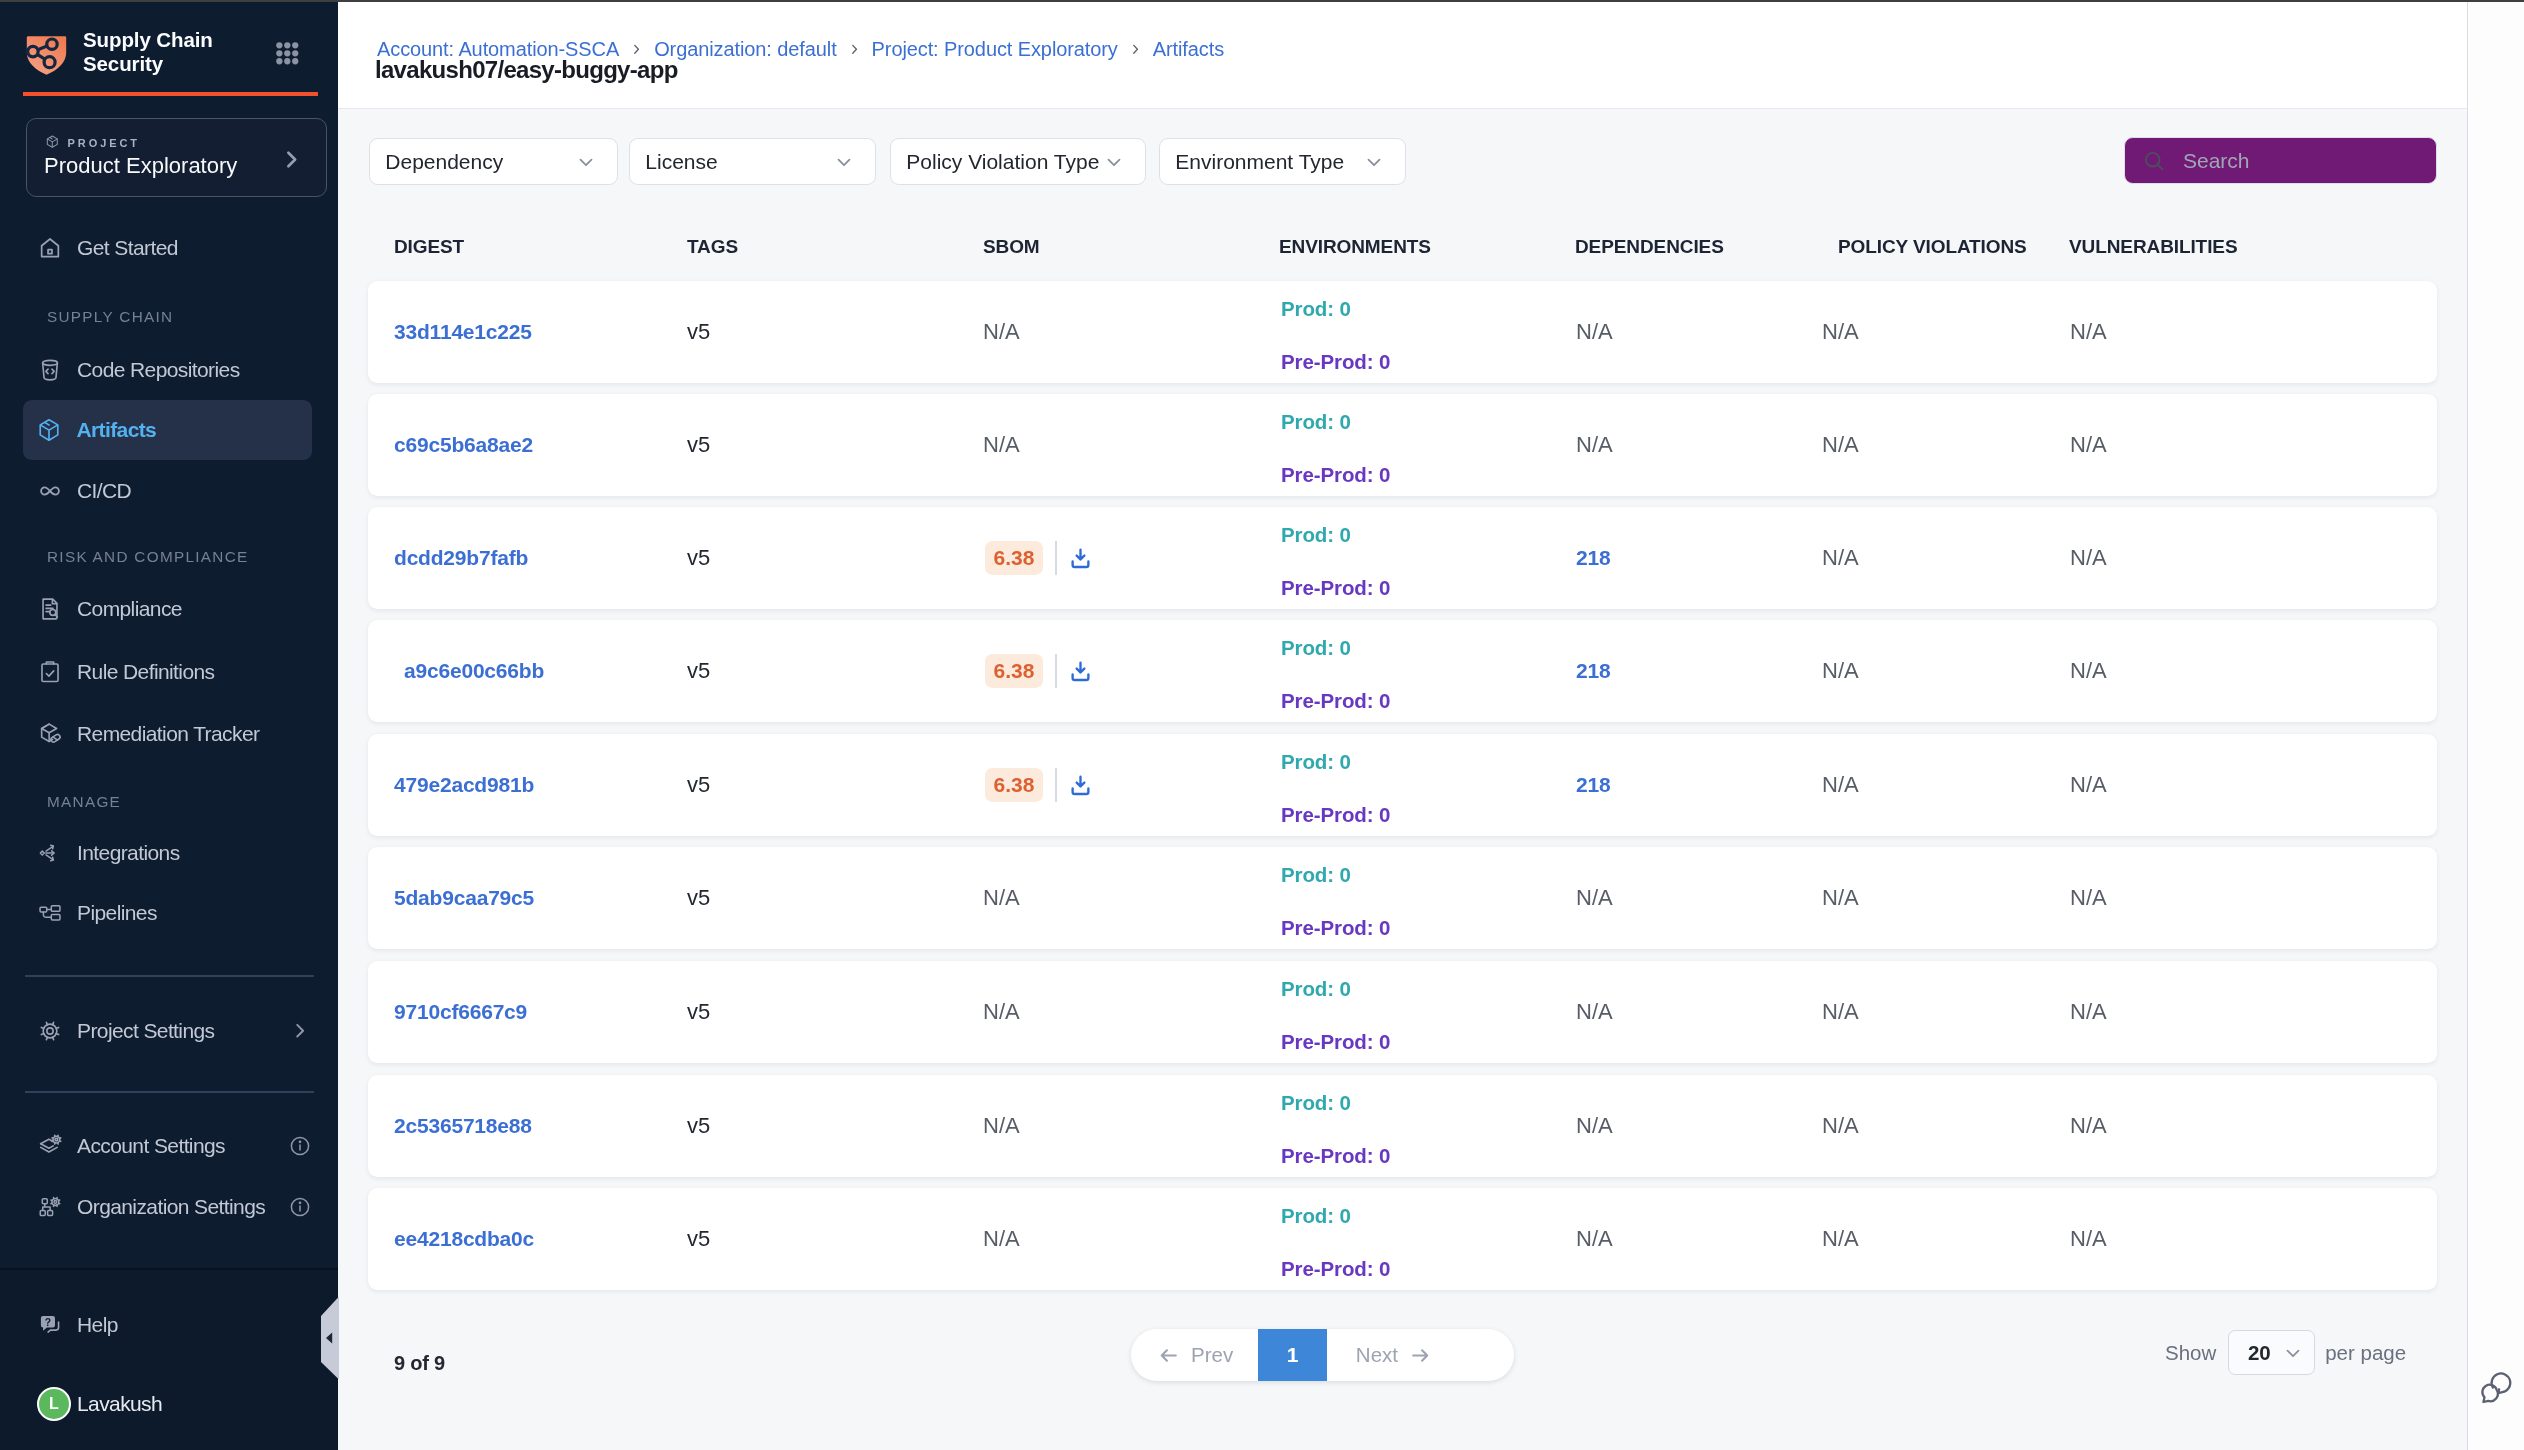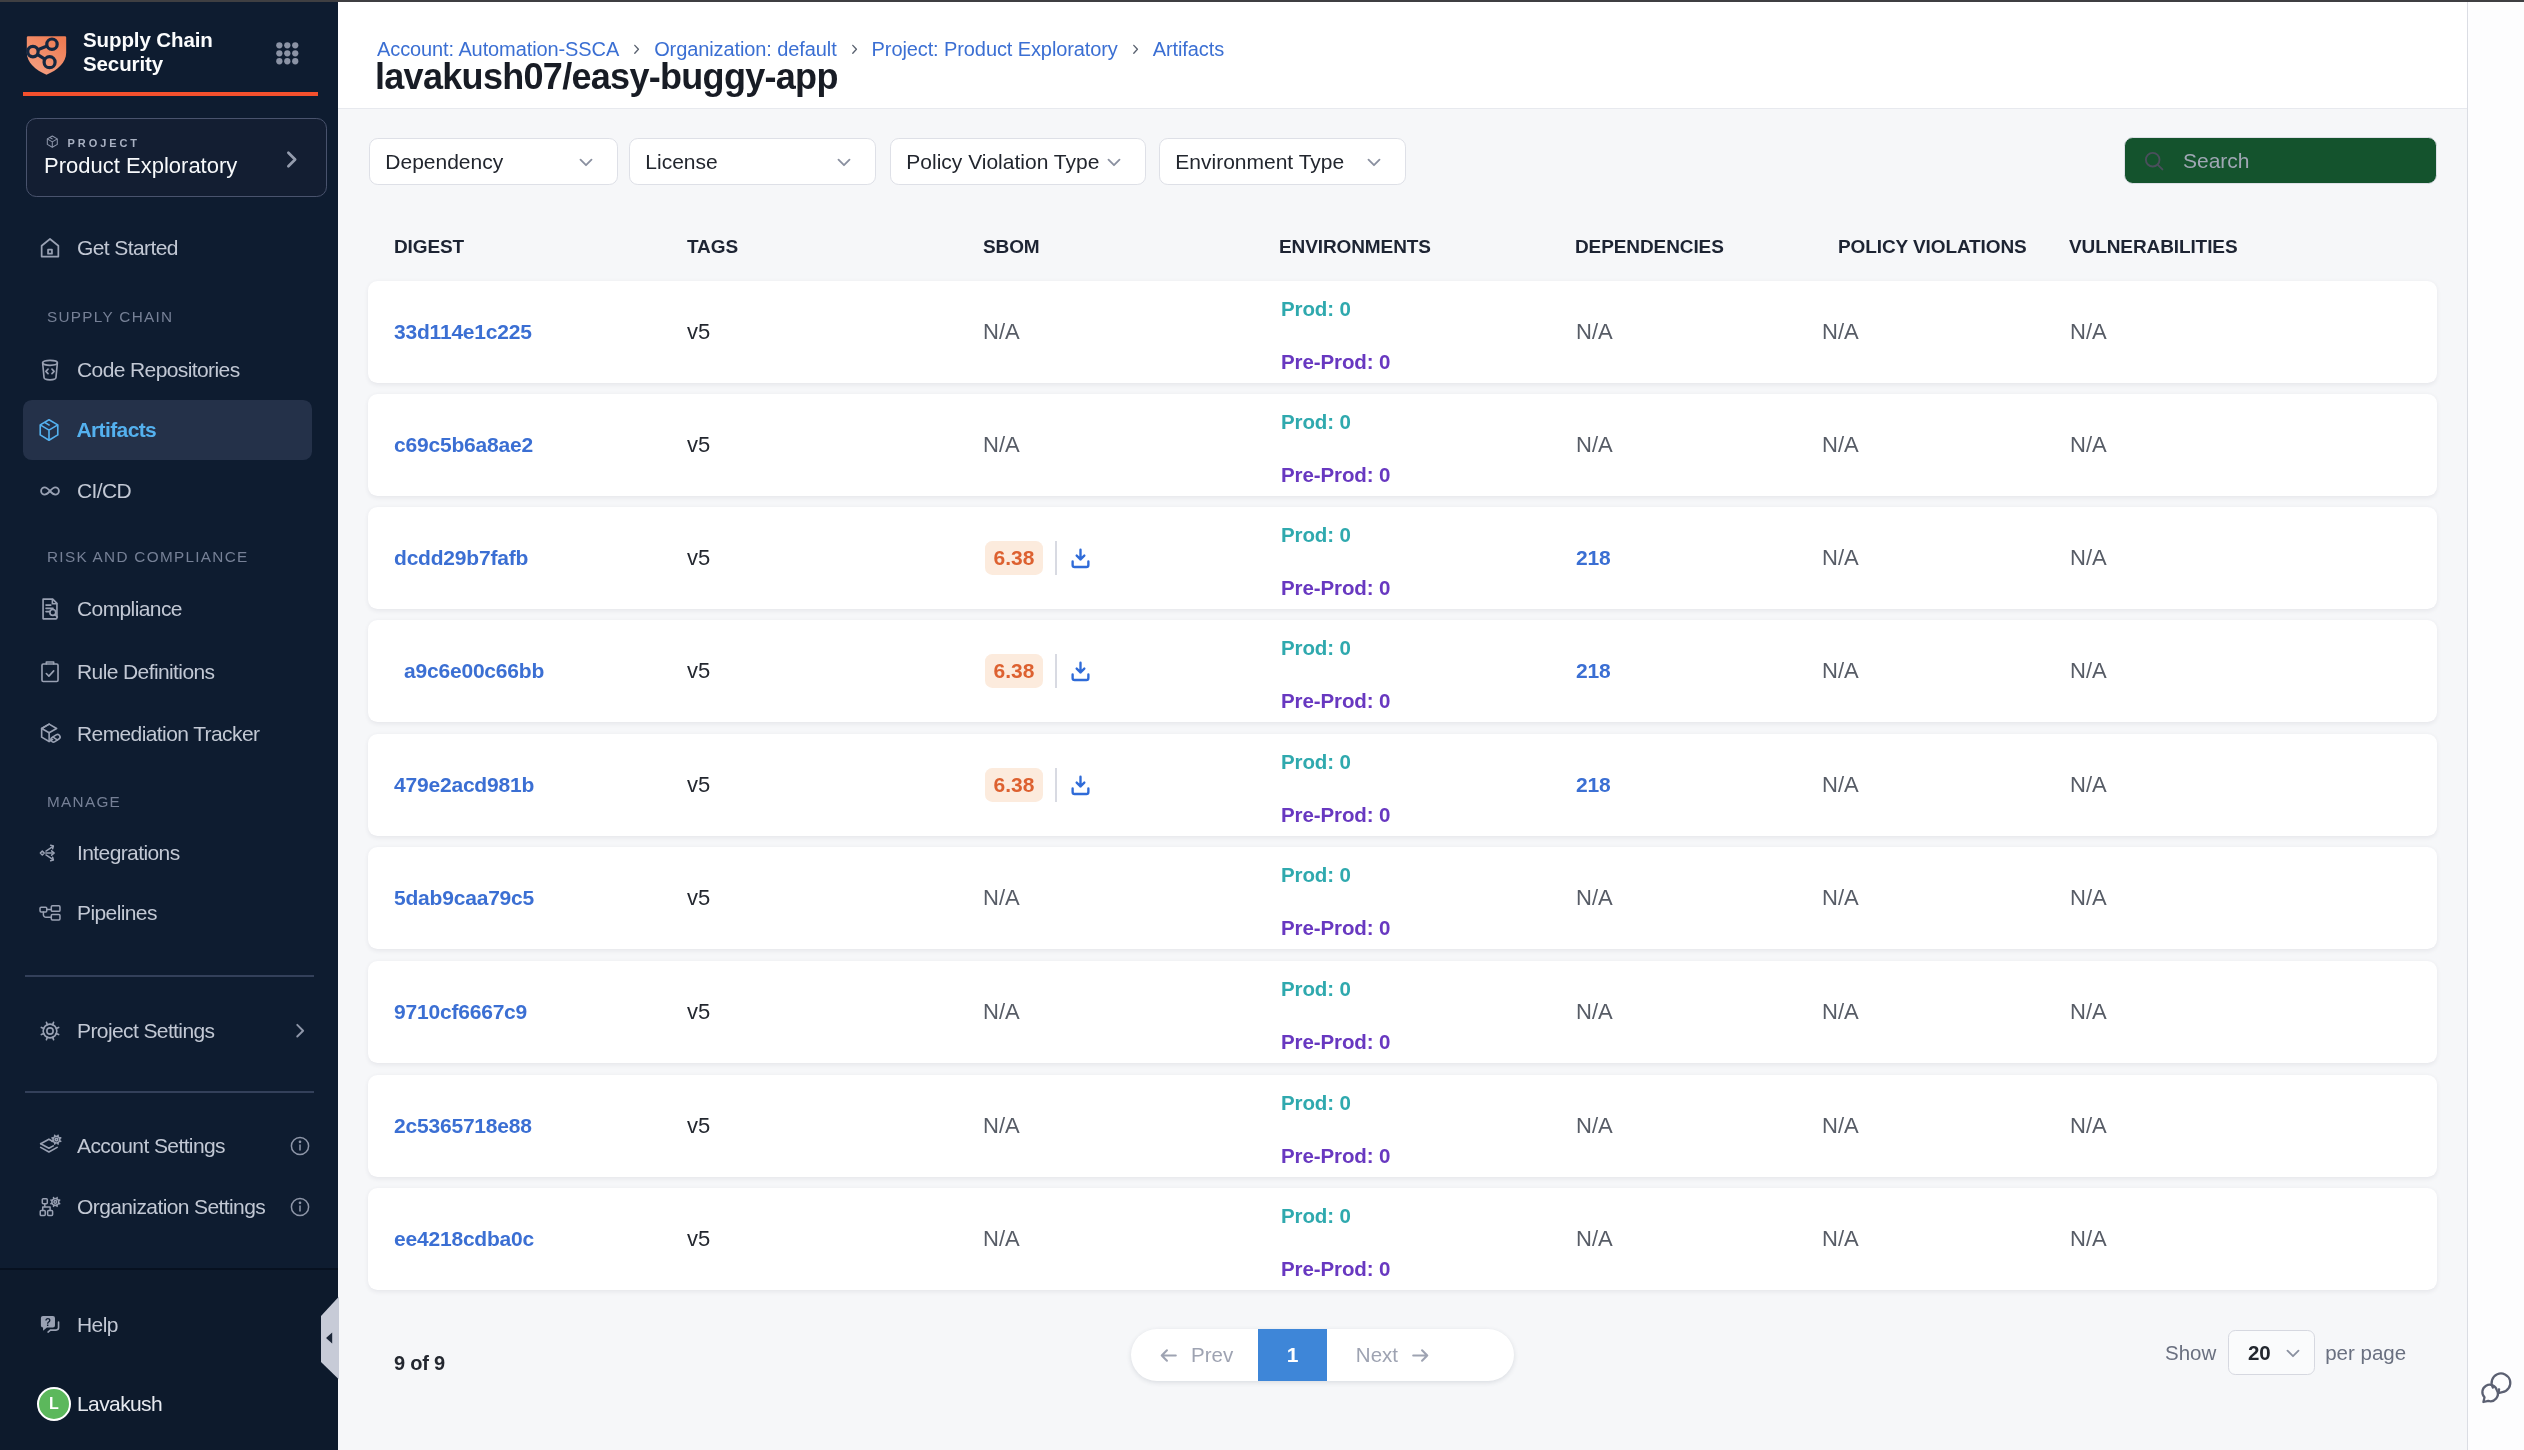--- a/index.html
+++ b/index.html
@@ -30,25 +30,25 @@
 #sbbottom{position:absolute;left:0;top:1268px;width:338px;height:183px;background:#0D1A2C;border-top:2.2px solid #071120;}
 .avatar{position:absolute;left:37px;top:50%;margin-top:-17px;width:34px;height:34px;border-radius:50%;
   background:#5CB85C;border:2.2px solid #FFFFFF;box-sizing:border-box;color:#fff;font-size:16px;font-weight:bold;
   display:flex;align-items:center;justify-content:center;}
 #ctab{position:absolute;left:321px;top:1296px;z-index:8;}
 
 #main{position:absolute;left:338px;top:0;width:2130px;height:1451px;background:#F6F7F9;}
 #header{position:absolute;left:0;top:0;width:2130px;height:109px;background:#FFFFFF;border-bottom:1.5px solid #E7E9EE;box-sizing:border-box;}
 #crumbs{position:absolute;left:39px;top:20.5px;height:26px;display:flex;align-items:center;font-size:20px;letter-spacing:-0.1px;color:#3B6FD3;margin-top:16px;}
 #crumbs .sep{margin:0 10.2px;display:flex;align-items:center;}
-#title{position:absolute;left:37px;top:56px;font-size:36px;font-weight:bold;color:#181C25;letter-spacing:-0.7px;}
+#title{position:absolute;left:37px;top:56px;font-size:24px;font-weight:bold;color:#181C25;letter-spacing:-0.7px;}
 
 .drop{position:absolute;top:138px;height:47px;background:#fff;border:1.5px solid #DEE0E7;border-radius:8.8px;box-sizing:border-box;
   display:flex;align-items:center;justify-content:space-between;padding:0 20.5px 0 15.3px;font-size:21px;color:#22262E;white-space:nowrap;}
-#search{position:absolute;left:1786px;top:137px;width:313px;height:47px;background:#14532d;border:1.5px solid #DEE0E7;border-radius:8.8px;
+#search{position:absolute;left:1786px;top:137px;width:313px;height:47px;background:#701a75;border:1.5px solid #DEE0E7;border-radius:8.8px;
   box-sizing:border-box;display:flex;align-items:center;padding:0 0 0 16px;}
 #search .ph{margin-left:16px;font-size:21px;color:#A0A7B4;}
 
 .th{position:absolute;top:236px;font-size:19px;font-weight:bold;color:#1D2433;letter-spacing:-0.1px;}
 .rowc{position:absolute;left:30px;width:2069px;height:102px;background:#fff;border-radius:9.5px;
   box-shadow:0 1.5px 4.4px rgba(45,55,75,.08);}
 .cell{position:absolute;top:0;height:100%;display:flex;align-items:center;font-size:22px;color:#23272F;}
 .lnk{color:#3B6FD3;font-weight:bold;font-size:21px !important;letter-spacing:-0.2px;}
 .na{color:#575C66;}
 .envc{flex-direction:column;align-items:flex-start;justify-content:center;line-height:28.5px;font-size:20.5px;font-weight:bold;letter-spacing:-0.1px;padding-top:3.7px;gap:24px;}

